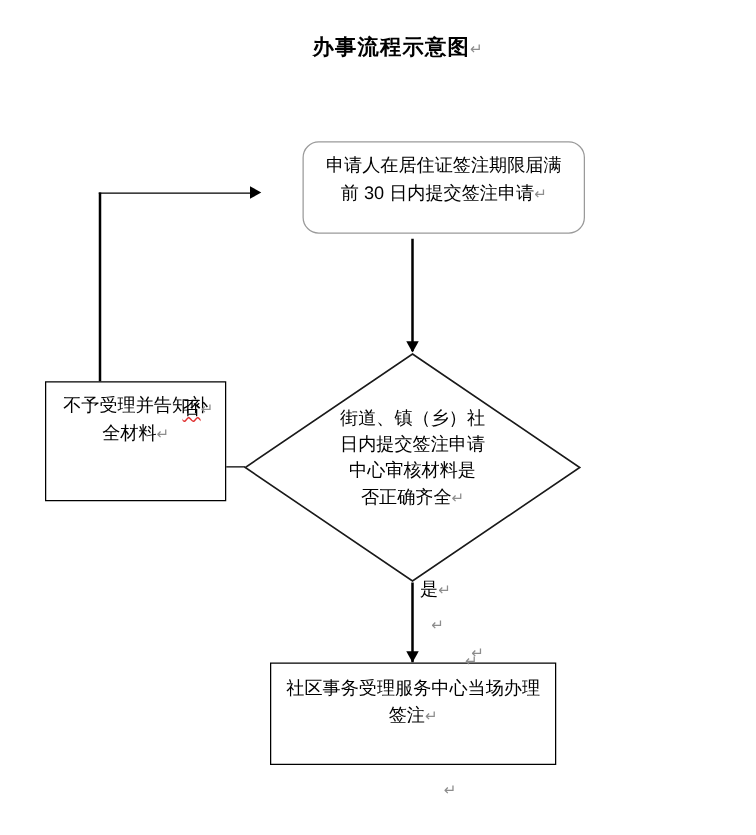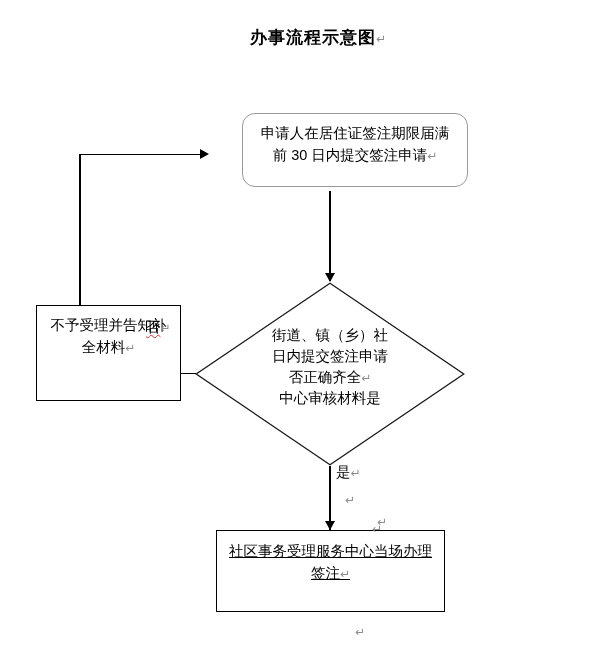--- a/index.html
+++ b/index.html
@@ -96,21 +96,20 @@
     padding: 9px 8px 0 8px;
   }
 
   
   #node-handle {
     left: 216px;
     top: 530px;
     width: 229px;
     height: 82px;
     border: 1.3px solid #000000;
-    text-decoration: underline;
   }
   #node-handle .node-text {
     padding: 10px 10px 0 10px;
   }
 
   
   #node-decision {
     left: 195px;
     top: 282px;
     width: 270px;
@@ -195,22 +194,22 @@
     <div class="node-text"><span>申请人在居住证签注期限届满前 30 日内提交签注申请</span><span class="pilcrow">↵</span></div>
   </div>
 
   <div class="node" id="node-decision">
     <svg width="270" height="184" viewBox="0 0 270 184">
       <polygon points="135,1.2 268.8,92 135,182.8 1.2,92" fill="#ffffff" stroke="#1a1a1a" stroke-width="1.3"></polygon>
     </svg>
     <div class="node-text">
       <div>街道、镇（乡）社</div>
       <div>日内提交签注申请</div>
+      <div>中心审核材料是</div>
       <div><span>否正确齐全</span><span class="pilcrow">↵</span></div>
-      <div>中心审核材料是</div>
     </div>
   </div>
 
   <div class="node" id="node-reject">
     <div class="node-text"><span>不予受理并告知补全材料</span><span class="pilcrow">↵</span></div>
   </div>
 
   <div class="node" id="node-handle">
     <div class="node-text"><span>社区事务受理服务中心当场办理签注</span><span class="pilcrow">↵</span></div>
   </div>

